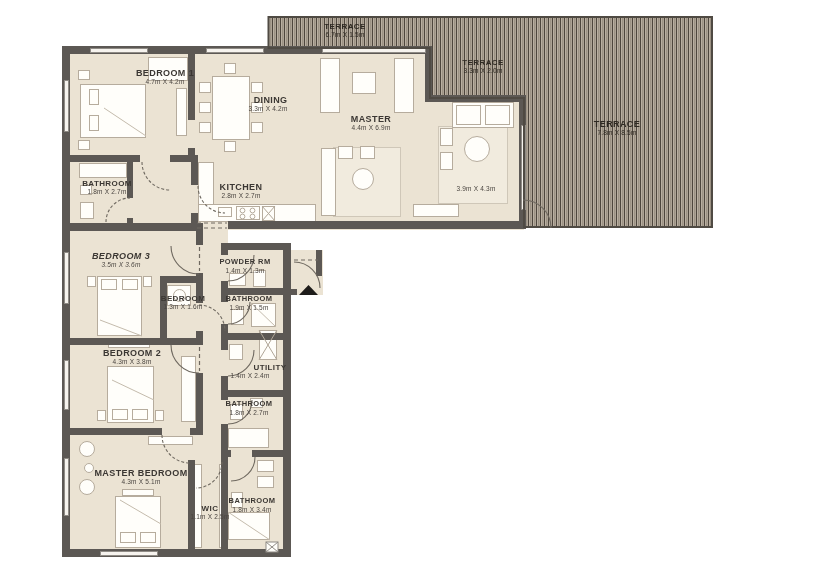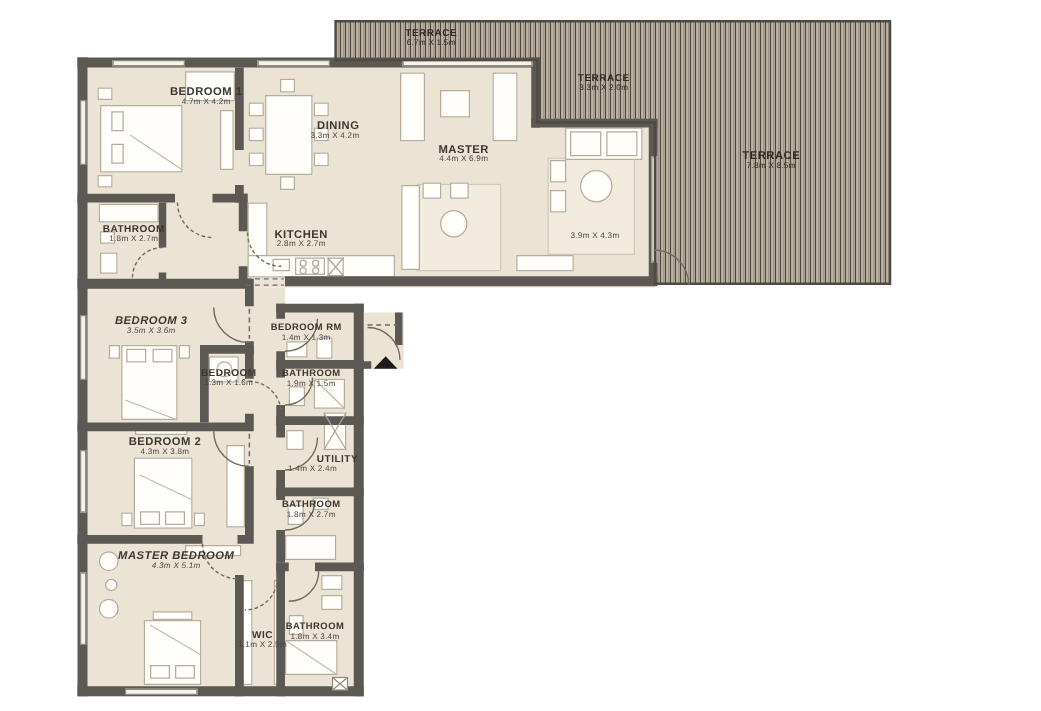--- a/index.html
+++ b/index.html
@@ -281,40 +281,40 @@
   </div>
   <div class="lbl" style="left:121px;top:260px;font-style:italic;">
     <span class="nm">BEDROOM 3</span>
     <span class="dm">3.5m X 3.6m</span>
   </div>
   <div class="lbl" style="left:183px;top:302px;">
     <span class="nm" style="font-size:8px;">BEDROOM</span>
     <span class="dm">1.3m X 1.6m</span>
   </div>
   <div class="lbl" style="left:245px;top:266px;">
-    <span class="nm" style="font-size:7.5px;">BEDROOM RM</span>
+    <span class="nm" style="font-size:7.5px;">POWDER RM</span>
     <span class="dm">1.4m X 1.3m</span>
   </div>
   <div class="lbl" style="left:249px;top:303px;">
     <span class="nm" style="font-size:7.5px;">BATHROOM</span>
     <span class="dm">1.9m X 1.5m</span>
   </div>
   <div class="lbl" style="left:132px;top:357px;">
     <span class="nm">BEDROOM 2</span>
     <span class="dm">4.3m X 3.8m</span>
   </div>
   <div class="lbl" style="left:250px;top:371px;">
     <span class="nm" style="font-size:8px;margin-left:40px;">UTILITY</span>
     <span class="dm">1.4m X 2.4m</span>
   </div>
   <div class="lbl" style="left:249px;top:408px;">
     <span class="nm" style="font-size:7.5px;">BATHROOM</span>
     <span class="dm">1.8m X 2.7m</span>
   </div>
-  <div class="lbl" style="left:141px;top:448px;font-style:italic;">
+  <div class="lbl" style="left:141px;top:477px;">
     <span class="nm">MASTER BEDROOM</span>
     <span class="dm">4.3m X 5.1m</span>
   </div>
   <div class="lbl" style="left:210px;top:512px;">
     <span class="nm" style="font-size:8px;">WIC</span>
     <span class="dm">1.1m X 2.5m</span>
   </div>
   <div class="lbl" style="left:252px;top:505px;">
     <span class="nm" style="font-size:7.5px;">BATHROOM</span>
     <span class="dm">1.8m X 3.4m</span>

